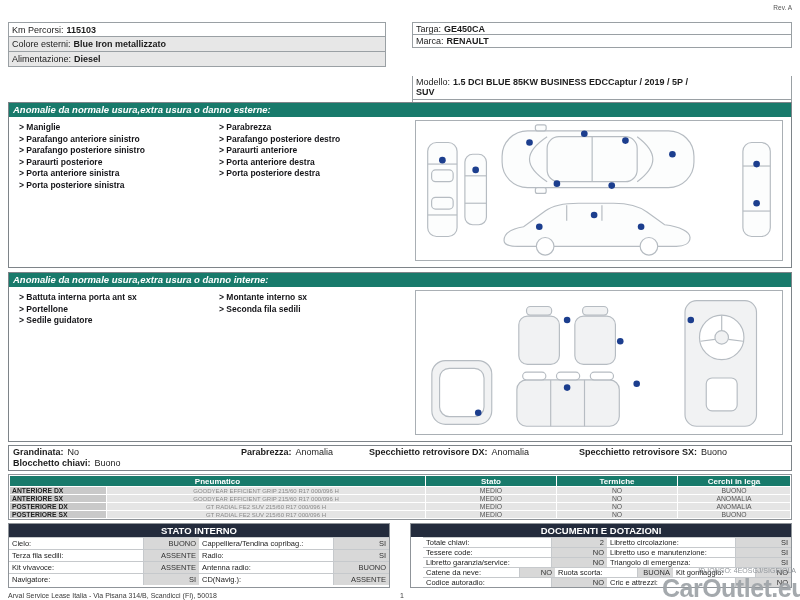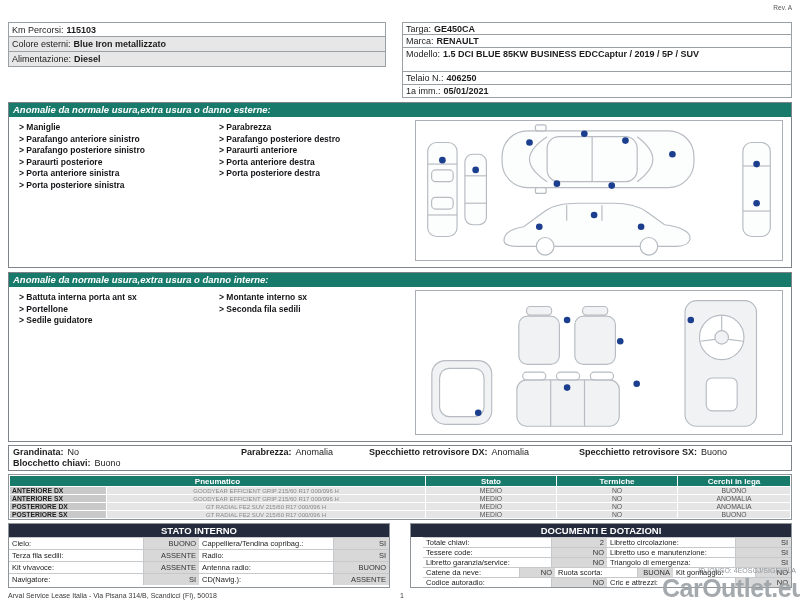--- a/index.html
+++ b/index.html
@@ -6,29 +6,29 @@
   html,body{width:800px;height:600px;}
   body{font-family:"Liberation Sans",sans-serif;background:#ffffff;color:#1c1c1c;position:relative;overflow:hidden;}
   .page{position:absolute;inset:0;padding:3px 8px;}
 
   
   .hdr{position:relative;height:17px;}
   .title{display:inline-block;font-size:12.5px;font-weight:bold;color:#1e7b4f;letter-spacing:.4px;border-bottom:2px solid #1e7b4f;padding:0 34px 1px 0;}
   .rev{position:absolute;right:0;top:1px;font-size:6.5px;color:#555;}
 
   
-  .info-grid{display:flex;gap:16px;margin-top:2px;height:76px;}
+  .info-grid{display:flex;gap:26px;margin-top:2px;height:76px;}
   .col-l{width:378px;}
   .col-r{flex:1;border-radius:11px;}
   .info-row{border:1px solid #9aa0a4;border-top:0;padding:1px 3px;font-size:9px;background:#fff;}
   .info-row:first-child{border-top:1px solid #9aa0a4;}
   .col-l .info-row{height:15px;line-height:12px;}
   .col-l .info-row:nth-child(n+2){background:#e7e7e7;}
   .col-r .info-row{height:13px;line-height:10px;}
-  .col-r .info-row.tall{height:24px;line-height:10px;padding-right:90px;}
+  .col-r .info-row.tall{height:24px;line-height:10px;padding-right:90px;margin-top:28px;}
   .info-row .val{font-weight:bold;margin-left:3px;}
 
   
   .anomaly-box{border:1px solid #7e8489;margin-top:4px;height:166px;position:relative;background:#fff;}
   .anomaly-box.interior{height:170px;}
   .section-bar{background:#187a6b;color:#fff;font-weight:bold;font-style:italic;font-size:9.5px;height:14px;line-height:13px;padding:0 4px;}
   .damage-list{list-style:none;position:absolute;font-size:8.5px;font-weight:bold;line-height:11.5px;color:#16161a;}
   .dl-1{left:10px;top:19px;}
   .dl-2{left:210px;top:19px;}
   .damage-list li::before{content:"> ";}

